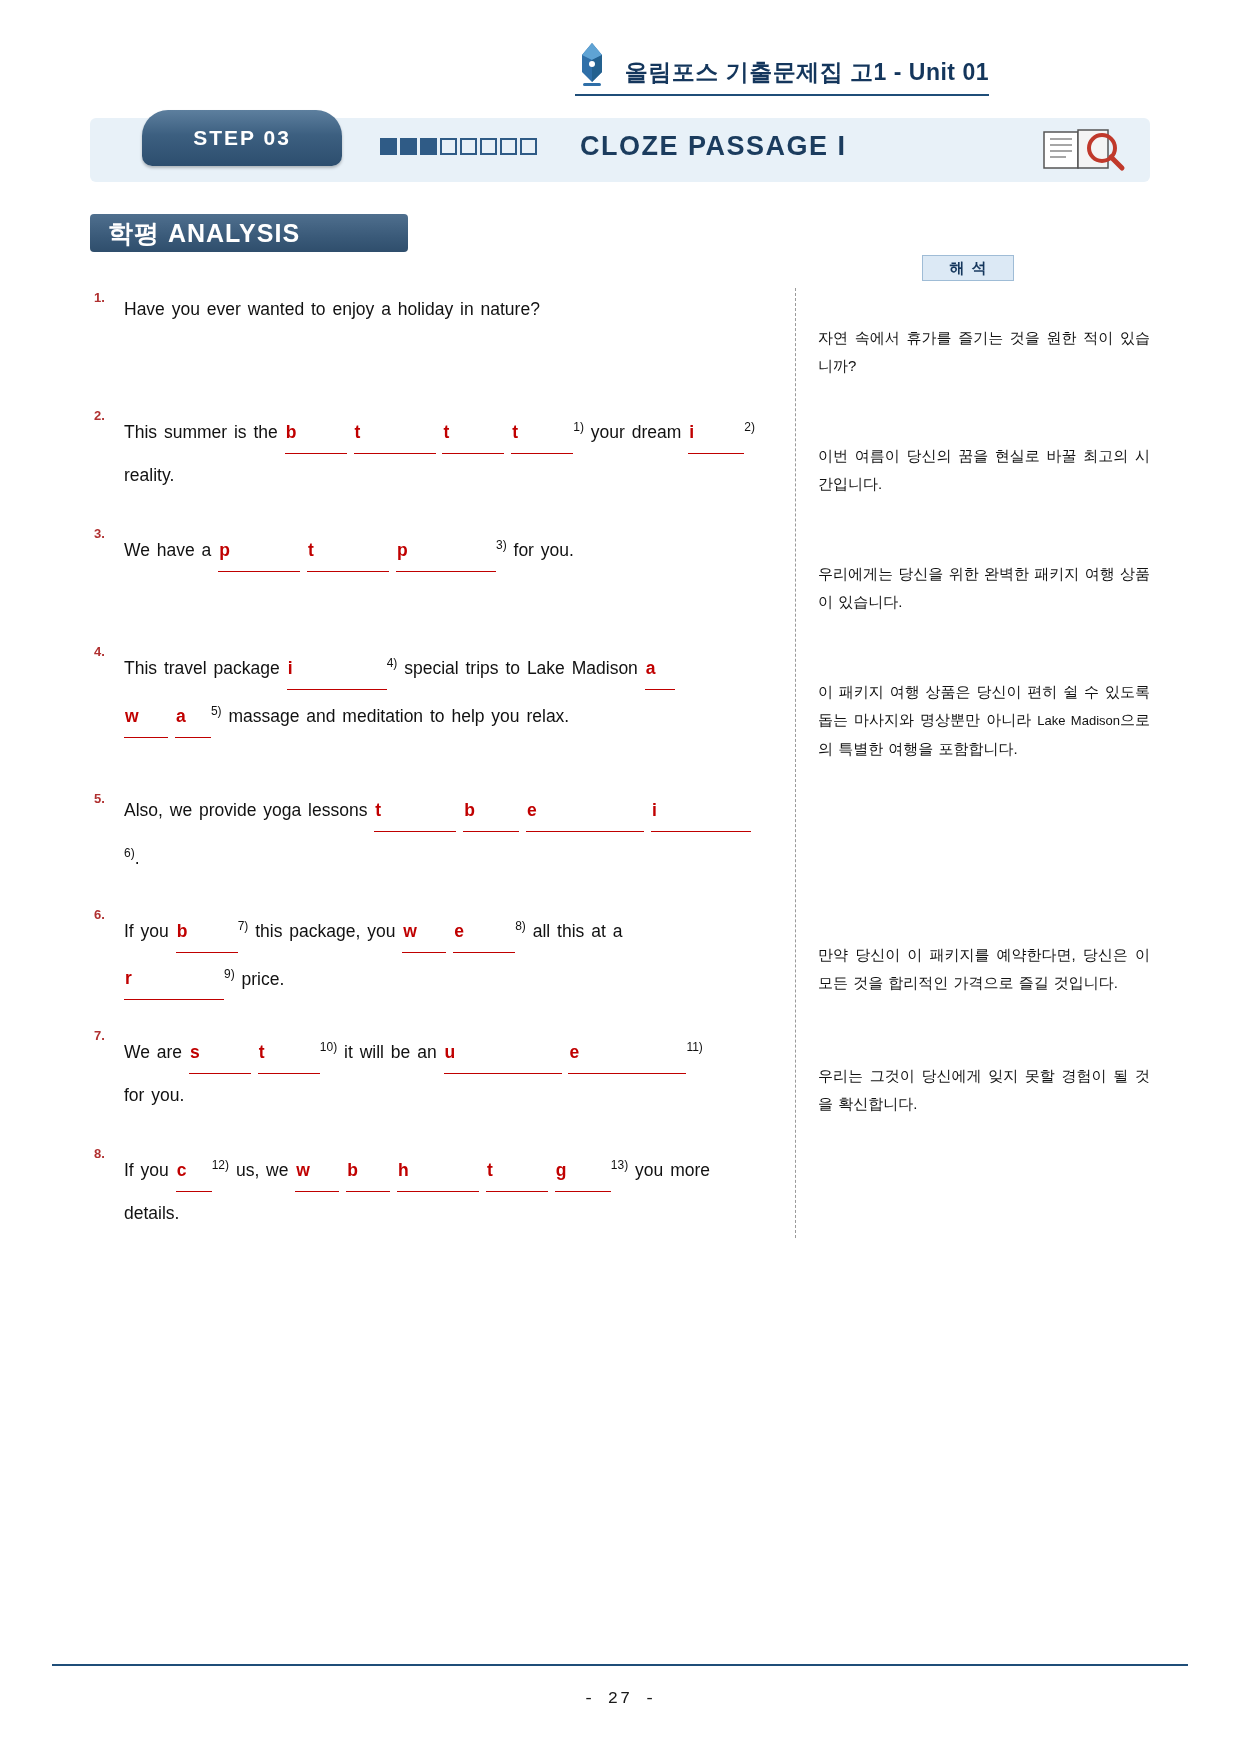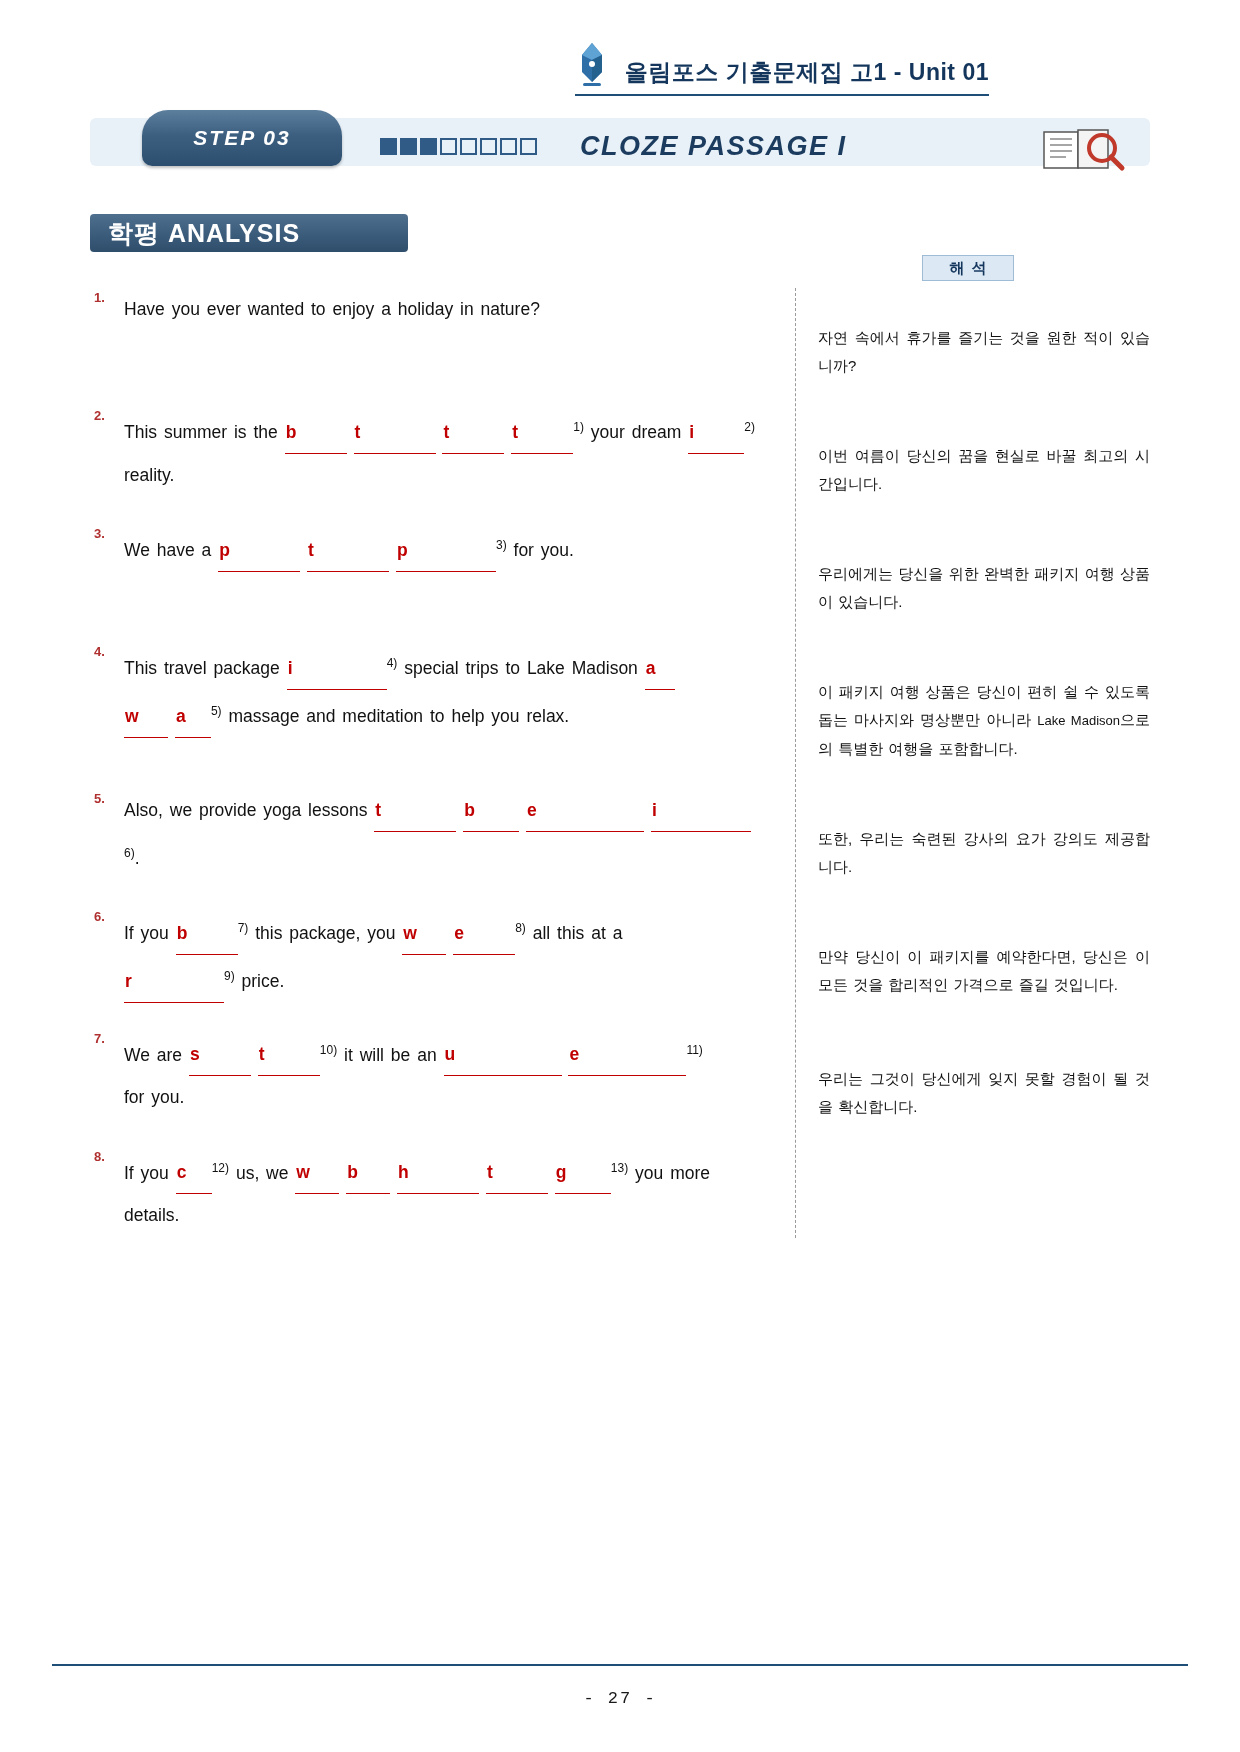--- a/index.html
+++ b/index.html
@@ -42,24 +42,23 @@
     letter-spacing: 0.5px;
     white-space: nowrap;
   }
 
   
   .step-bar {
     position: absolute;
     top: 118px;
     left: 90px;
     width: 1060px;
-    height: 48px;
+    height: 64px;
     background: #e8f1f8;
     border-radius: 6px;
-    font-style: italic;
   }
   .step-badge {
     position: absolute;
     top: -8px;
     left: 52px;
     width: 200px;
     height: 56px;
     background: linear-gradient(180deg,#5d7f9e 0%, #3c5f80 45%, #2d4e6e 100%);
     border-radius: 26px 26px 10px 10px;
     color: #ffffff;
@@ -340,23 +339,20 @@
       <div class="sent">
         <span>Also, we provide yoga lessons</span>
         <span class="blank b-lg">t</span>
         <span class="blank b-w56">b</span>
         <span class="blank b-xxl">e</span>
         <span class="blank b-xl">i</span>
         <br>
         <span class="sup">6)</span><span>.</span>
       </div>
     </div>
-    <div class="right-col">
-      <div class="ko">또한, 우리는 숙련된 강사의 요가 강의도 제공합니다.</div>
-    </div>
   </div>
 
   <div class="row" style="margin-bottom:26px;">
     <div class="left-col">
       <span class="num">6.</span>
       <div class="sent">
         <span>If you</span>
         <span class="blank b-md">b</span><span class="sup">7)</span>
         <span>this package, you</span>
         <span class="blank b-w44">w</span>

